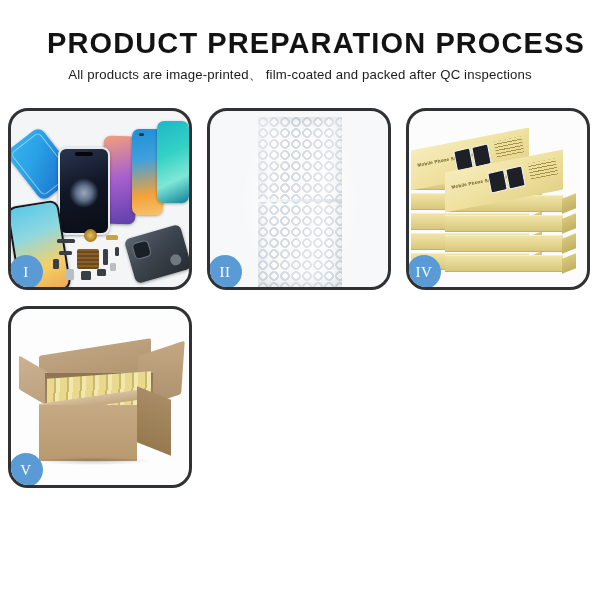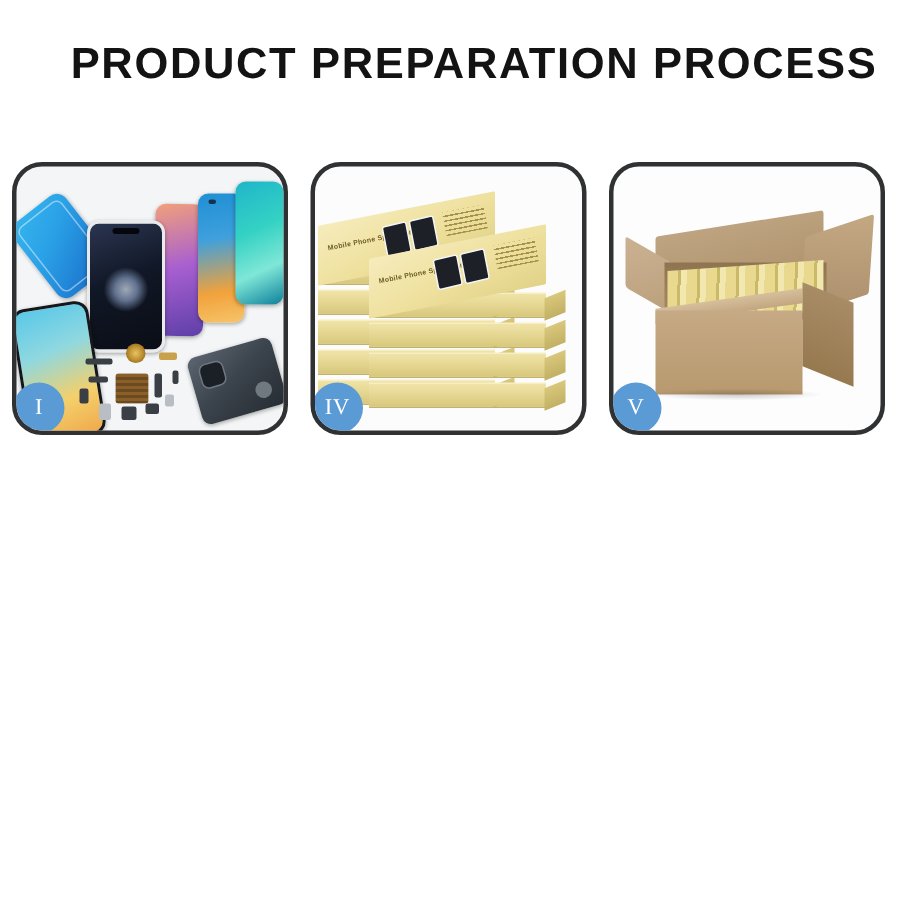--- a/index.html
+++ b/index.html
@@ -375,20 +375,21 @@
   .c6-shadow {
     position:absolute; left:12px; top:140px; width:140px; height:8px;
     background: radial-gradient(ellipse at center, rgba(0,0,0,.18), rgba(0,0,0,0) 70%);
   }
 </style>
 </head>
 <body>
 
 <div class="header">
   <div class="title">PRODUCT PREPARATION PROCESS</div>
+  <div class="subtitle">All products are image-printed、 film-coated and packed after QC inspections</div>
 </div>
 
 <div class="grid">
 
   <div class="panel p1">
     <div class="panel-scene">
       <div class="phone ph-a"></div>
       <div class="phone ph-c"></div>
       <div class="phone ph-d"></div>
       <div class="phone ph-e"></div>
@@ -405,20 +406,29 @@
       <div class="part" style="left:92px;top:138px;width:5px;height:16px;"></div>
       <div class="part light" style="left:55px;top:158px;width:8px;height:11px;"></div>
       <div class="part" style="left:70px;top:160px;width:10px;height:9px;"></div>
       <div class="part" style="left:86px;top:158px;width:9px;height:7px;"></div>
       <div class="part light" style="left:99px;top:152px;width:6px;height:8px;"></div>
       <div class="part" style="left:104px;top:136px;width:4px;height:9px;"></div>
     </div>
     <div class="badge">I</div>
   </div>
 
+  <div class="panel p2">
+    <div class="panel-scene">
+      <div class="bw-halo"></div>
+      <div class="bubblewrap"></div>
+      <div class="bw-seam"></div>
+      <div class="bw-sheen"></div>
+    </div>
+    <div class="badge">II</div>
+  </div>
 
 
   <div class="panel p4">
     <div class="panel-scene stack">
 
       <div class="ybox" style="left:2px;top:62px;">
           <span class="side"></span>
         </div>
       <div class="ybox" style="left:2px;top:82px;">
           <span class="side"></span>

